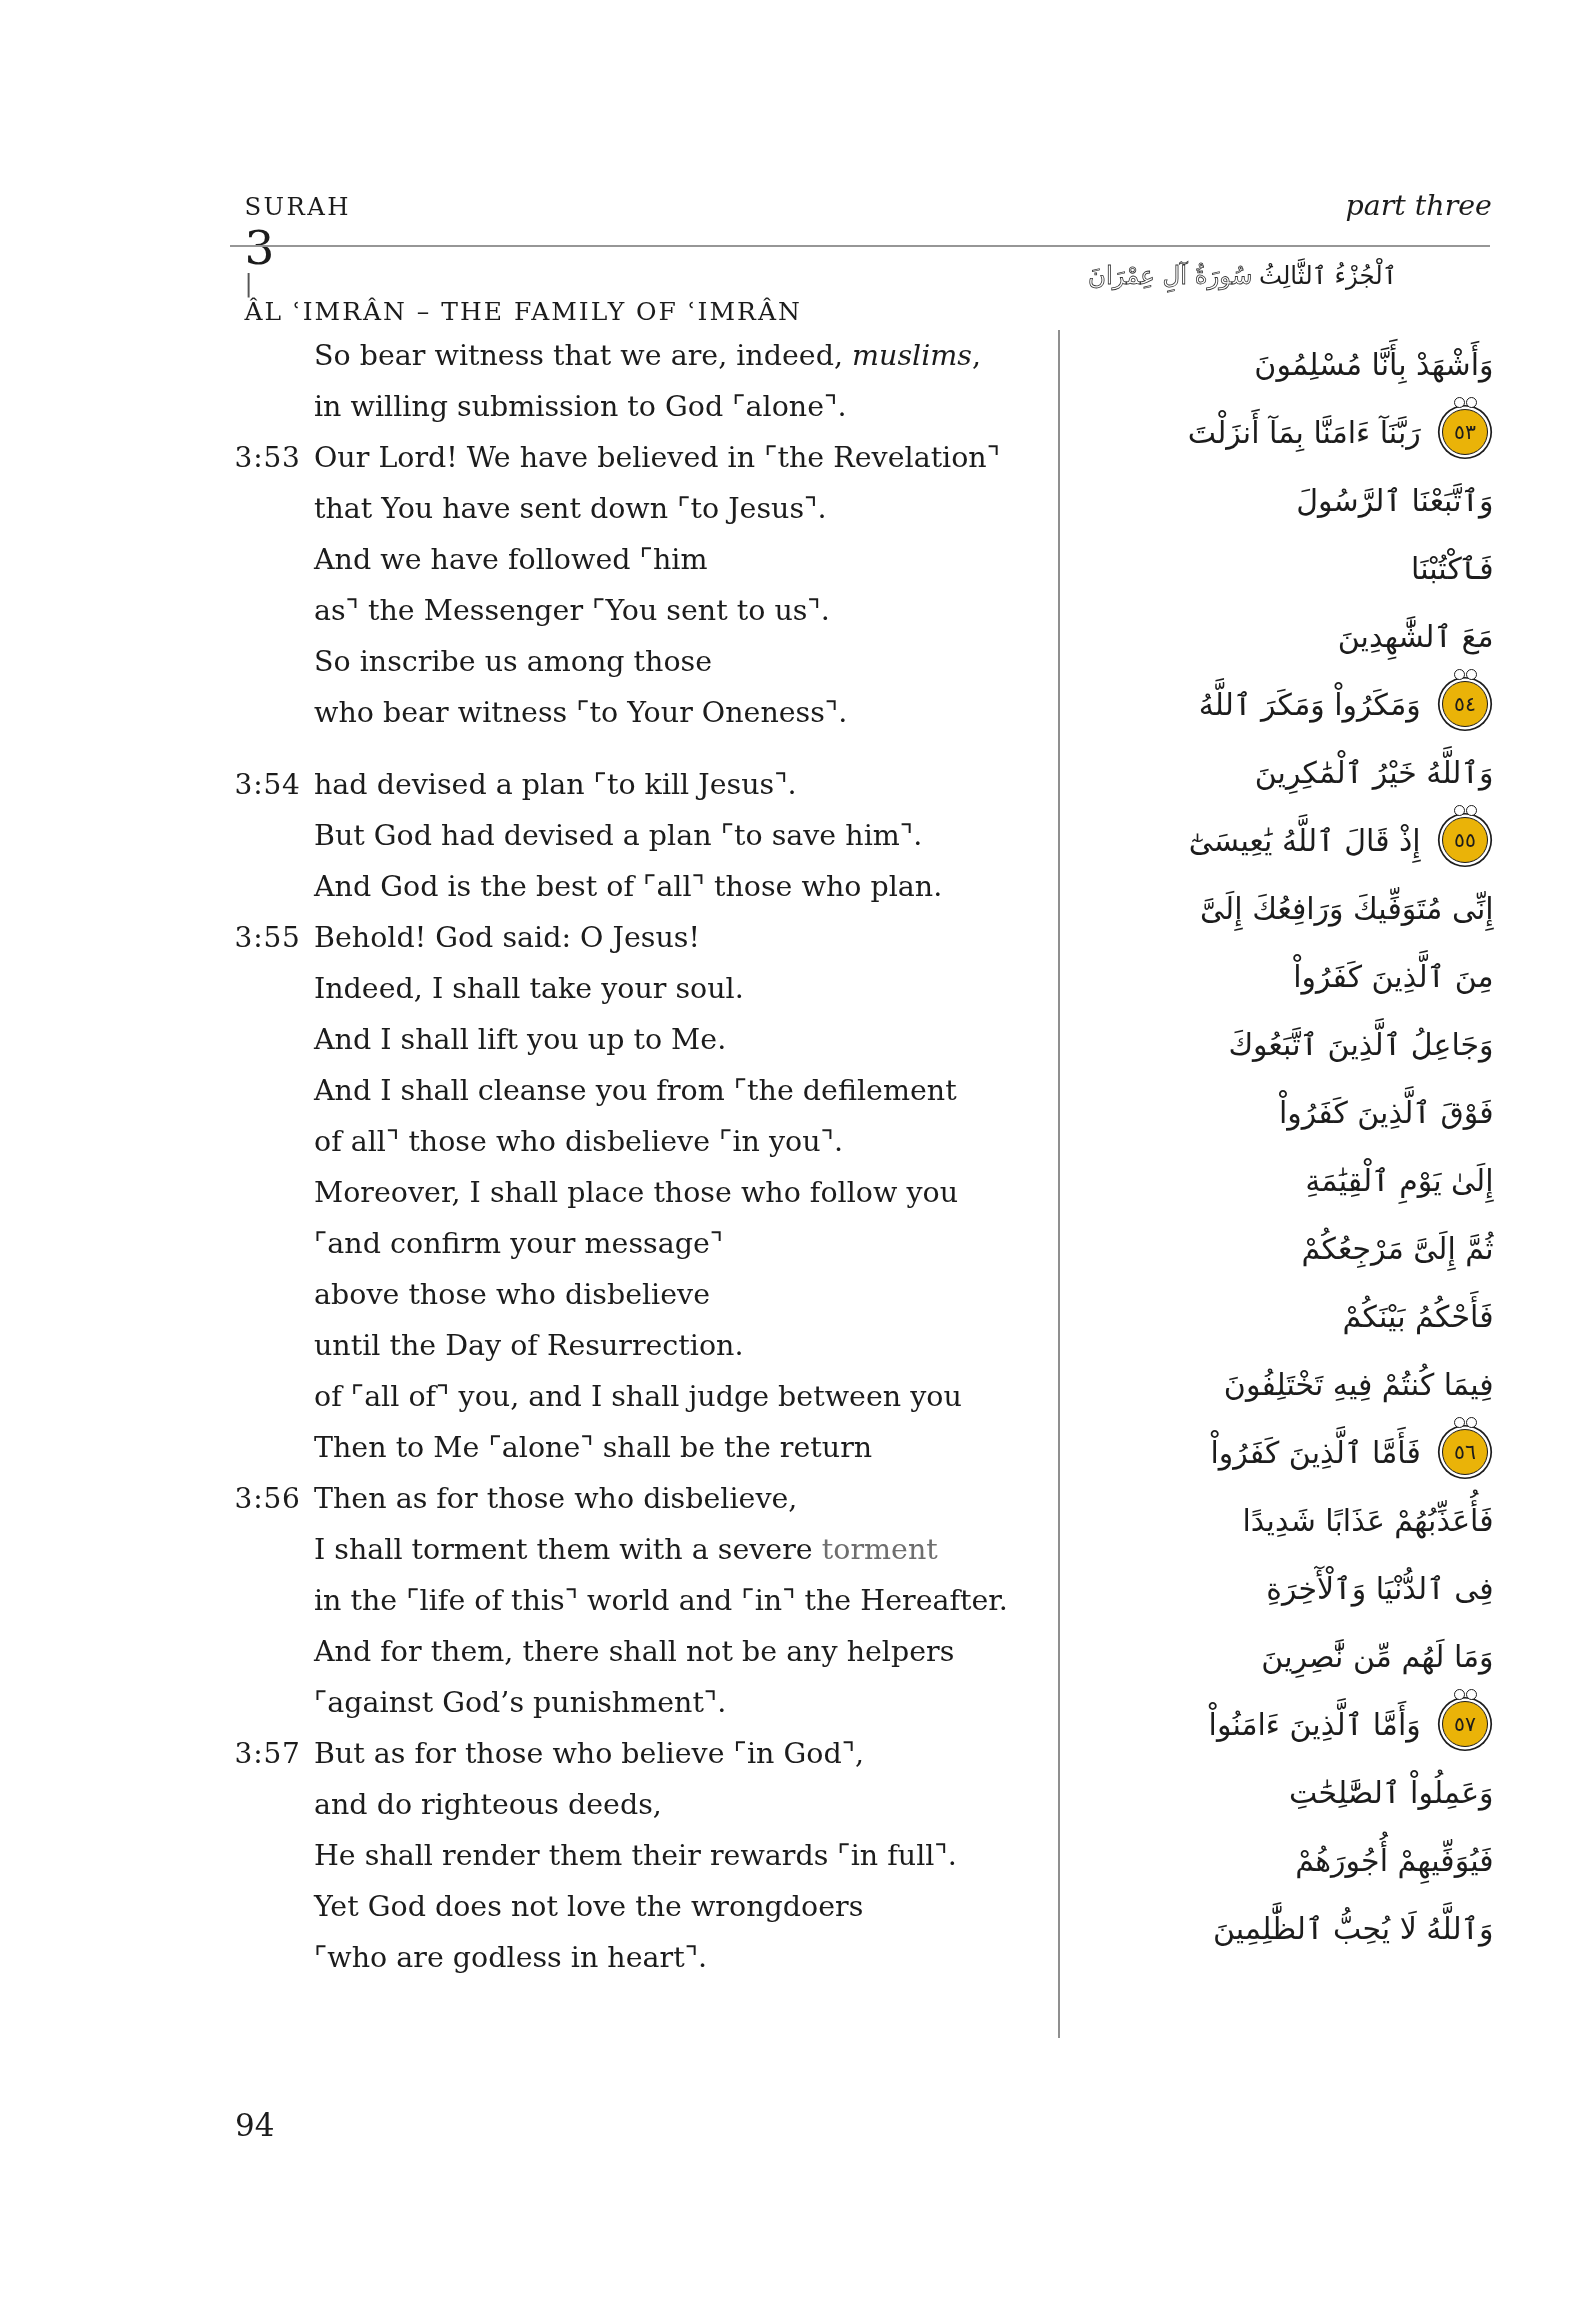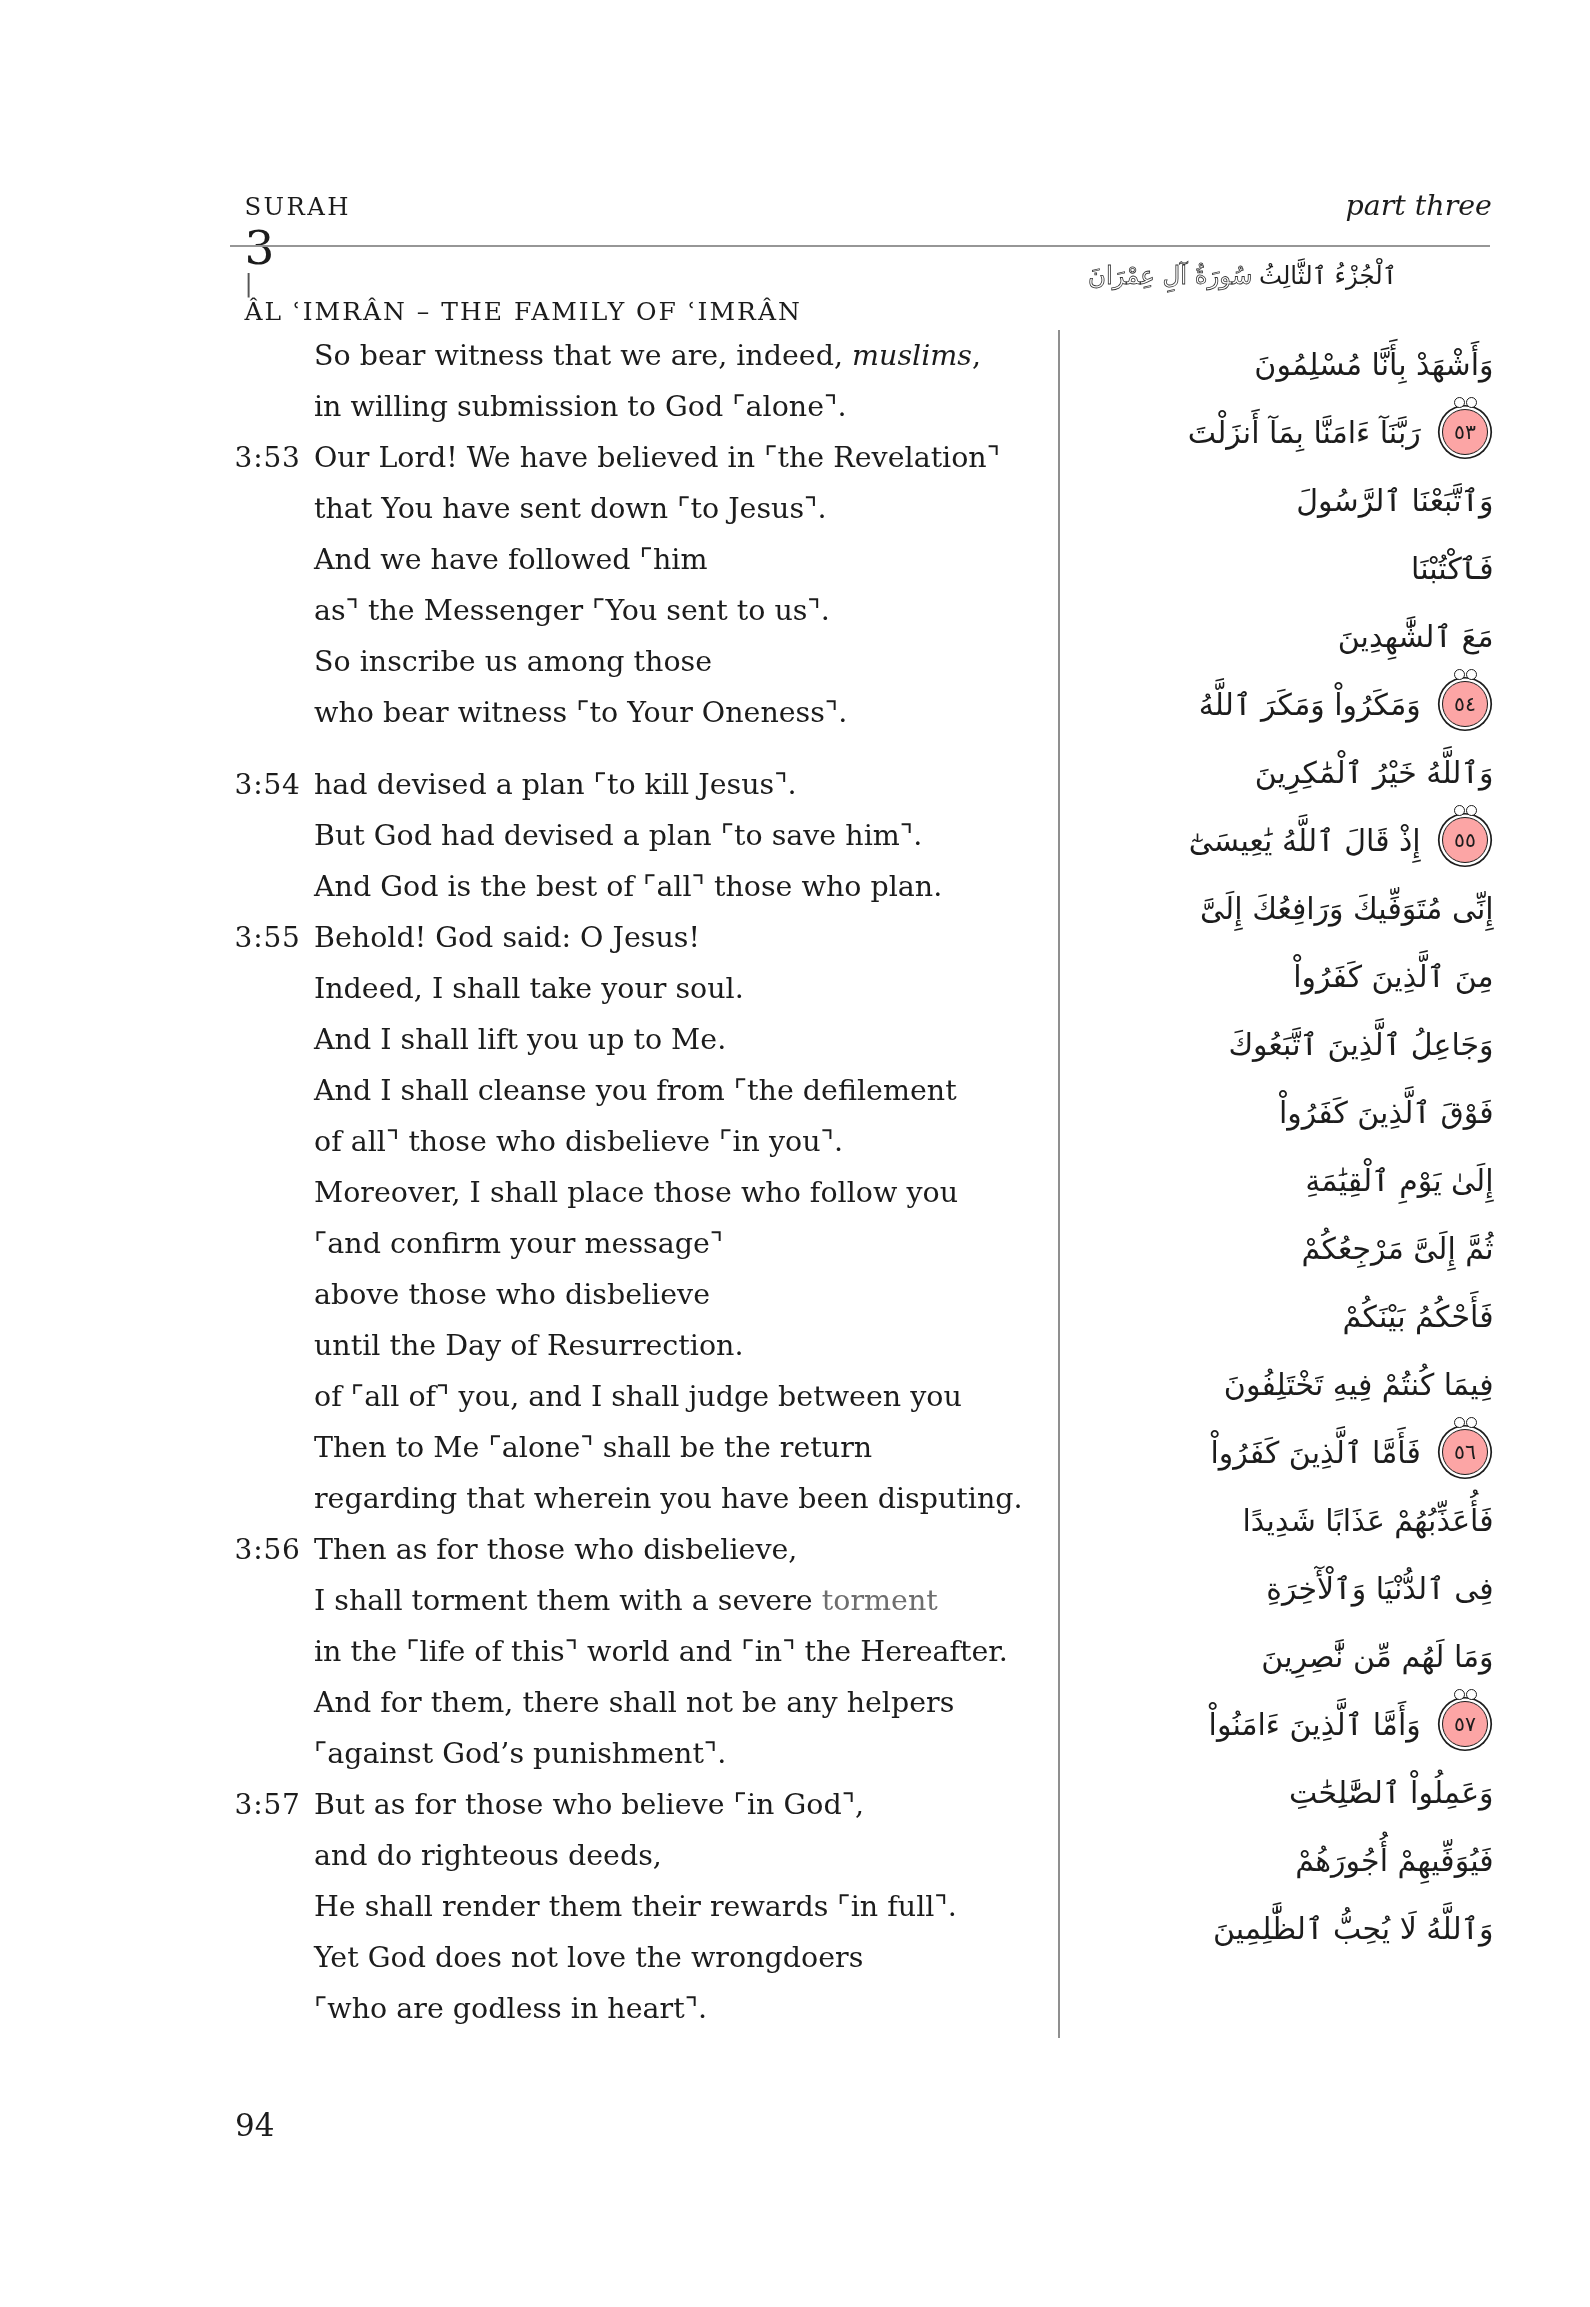--- a/index.html
+++ b/index.html
@@ -65,21 +65,21 @@
     font-size:30px;direction:rtl;gap:14.7px;
   }
   .a-text{white-space:nowrap;}
   .medallion{
     position:relative;flex:0 0 auto;
     width:44px;height:44px;
     border:1.6px solid #1c1c1c;border-radius:50%;
     box-shadow:0 0 0 2.4px #fff,0 0 0 4.1px #1c1c1c;
     display:flex;align-items:center;justify-content:center;
     margin:0 5.7px 0 6.5px;
-    background:#fca5a5;
+    background:#eab308;
   }
   .medallion::before,.medallion::after{
     content:"";position:absolute;top:-13px;
     width:9px;height:9px;border:1.6px solid #1c1c1c;border-radius:50%;background:#fff;
   }
   .medallion::before{left:calc(50% - 11.4px);}
   .medallion::after{left:calc(50% + 0.8px);}
   .medallion-num{
     font-size:20.4px;line-height:1;
     font-family:"DejaVu Sans", sans-serif;
@@ -136,21 +136,20 @@
           <div class="e-line"><span class="seg-n">Indeed, I shall take your soul.</span></div>
           <div class="e-line"><span class="seg-n">And I shall lift you up to Me.</span></div>
           <div class="e-line"><span class="seg-n">And I shall cleanse you from ⌜the defilement</span></div>
           <div class="e-line"><span class="seg-n">of all⌝ those who disbelieve ⌜in you⌝.</span></div>
           <div class="e-line"><span class="seg-n">Moreover, I shall place those who follow you</span></div>
           <div class="e-line"><span class="seg-n">⌜and confirm your message⌝</span></div>
           <div class="e-line"><span class="seg-n">above those who disbelieve</span></div>
           <div class="e-line"><span class="seg-n">until the Day of Resurrection.</span></div>
           <div class="e-line"><span class="seg-n">of ⌜all of⌝ you, and I shall judge between you</span></div>
           <div class="e-line"><span class="seg-n">Then to Me ⌜alone⌝ shall be the return</span></div>
-          <div class="e-line"><span class="seg-n">regarding that wherein you have been disputing.</span></div>
         </div>
         <div class="e-block">
           <span class="verse-label">3:56</span>
           <div class="e-line"><span class="seg-n">Then as for those who disbelieve,</span></div>
           <div class="e-line"><span class="seg-n">I shall torment them with a severe </span><span class="seg-g">torment</span></div>
           <div class="e-line"><span class="seg-n">in the ⌜life of this⌝ world and ⌜in⌝ the Hereafter.</span></div>
           <div class="e-line"><span class="seg-n">And for them, there shall not be any helpers</span></div>
           <div class="e-line"><span class="seg-n">⌜against God’s punishment⌝.</span></div>
         </div>
         <div class="e-block">

